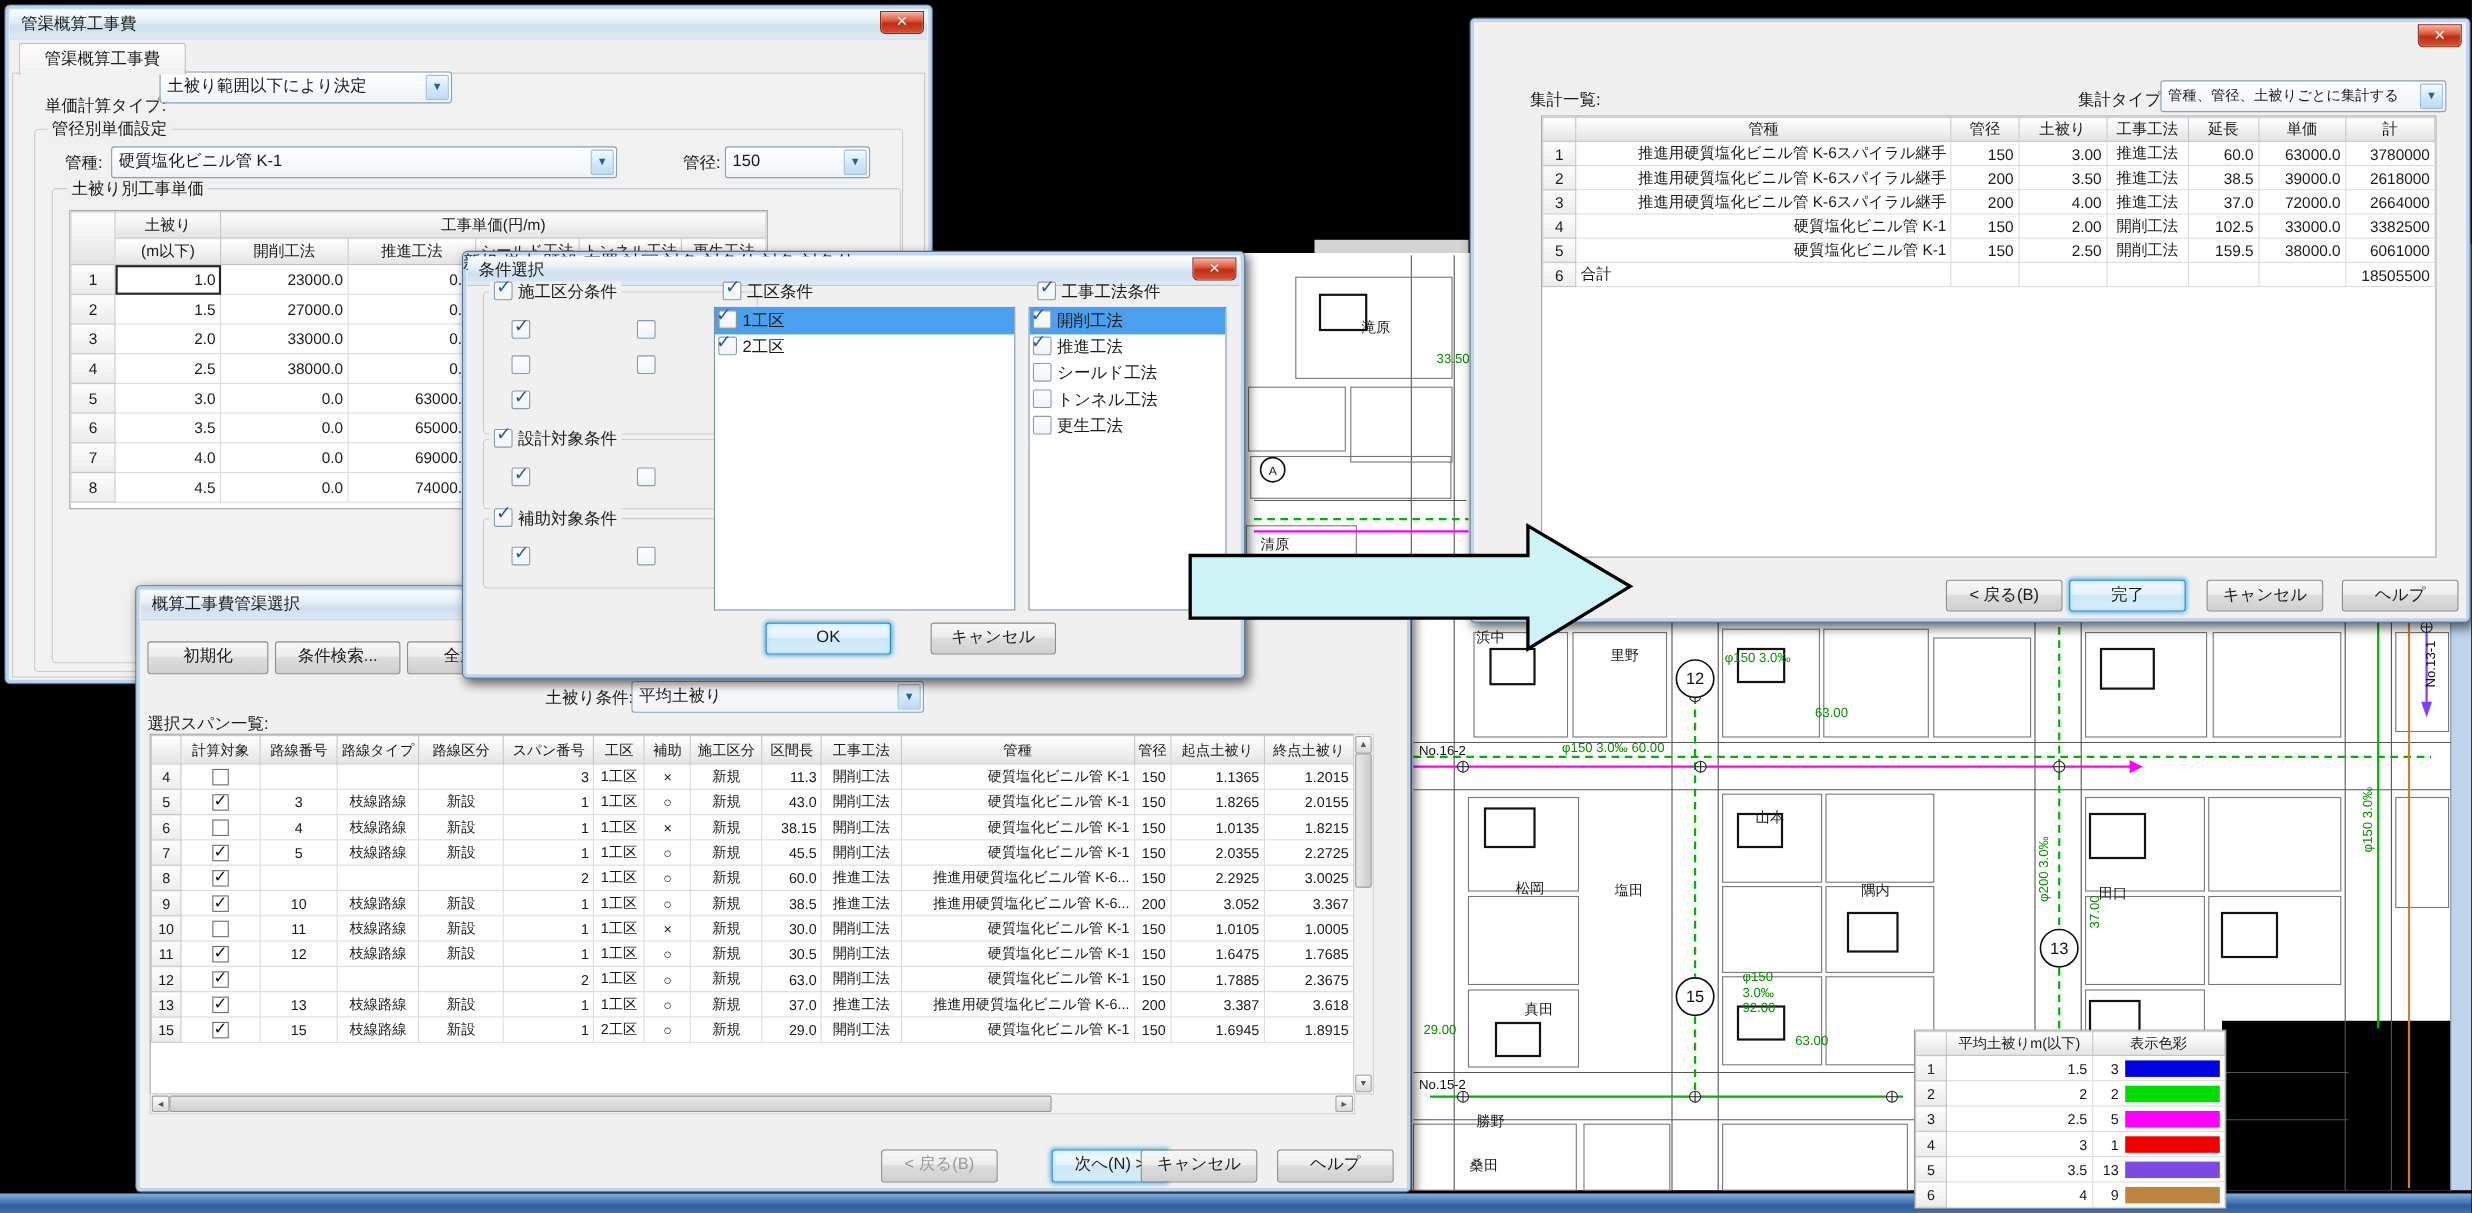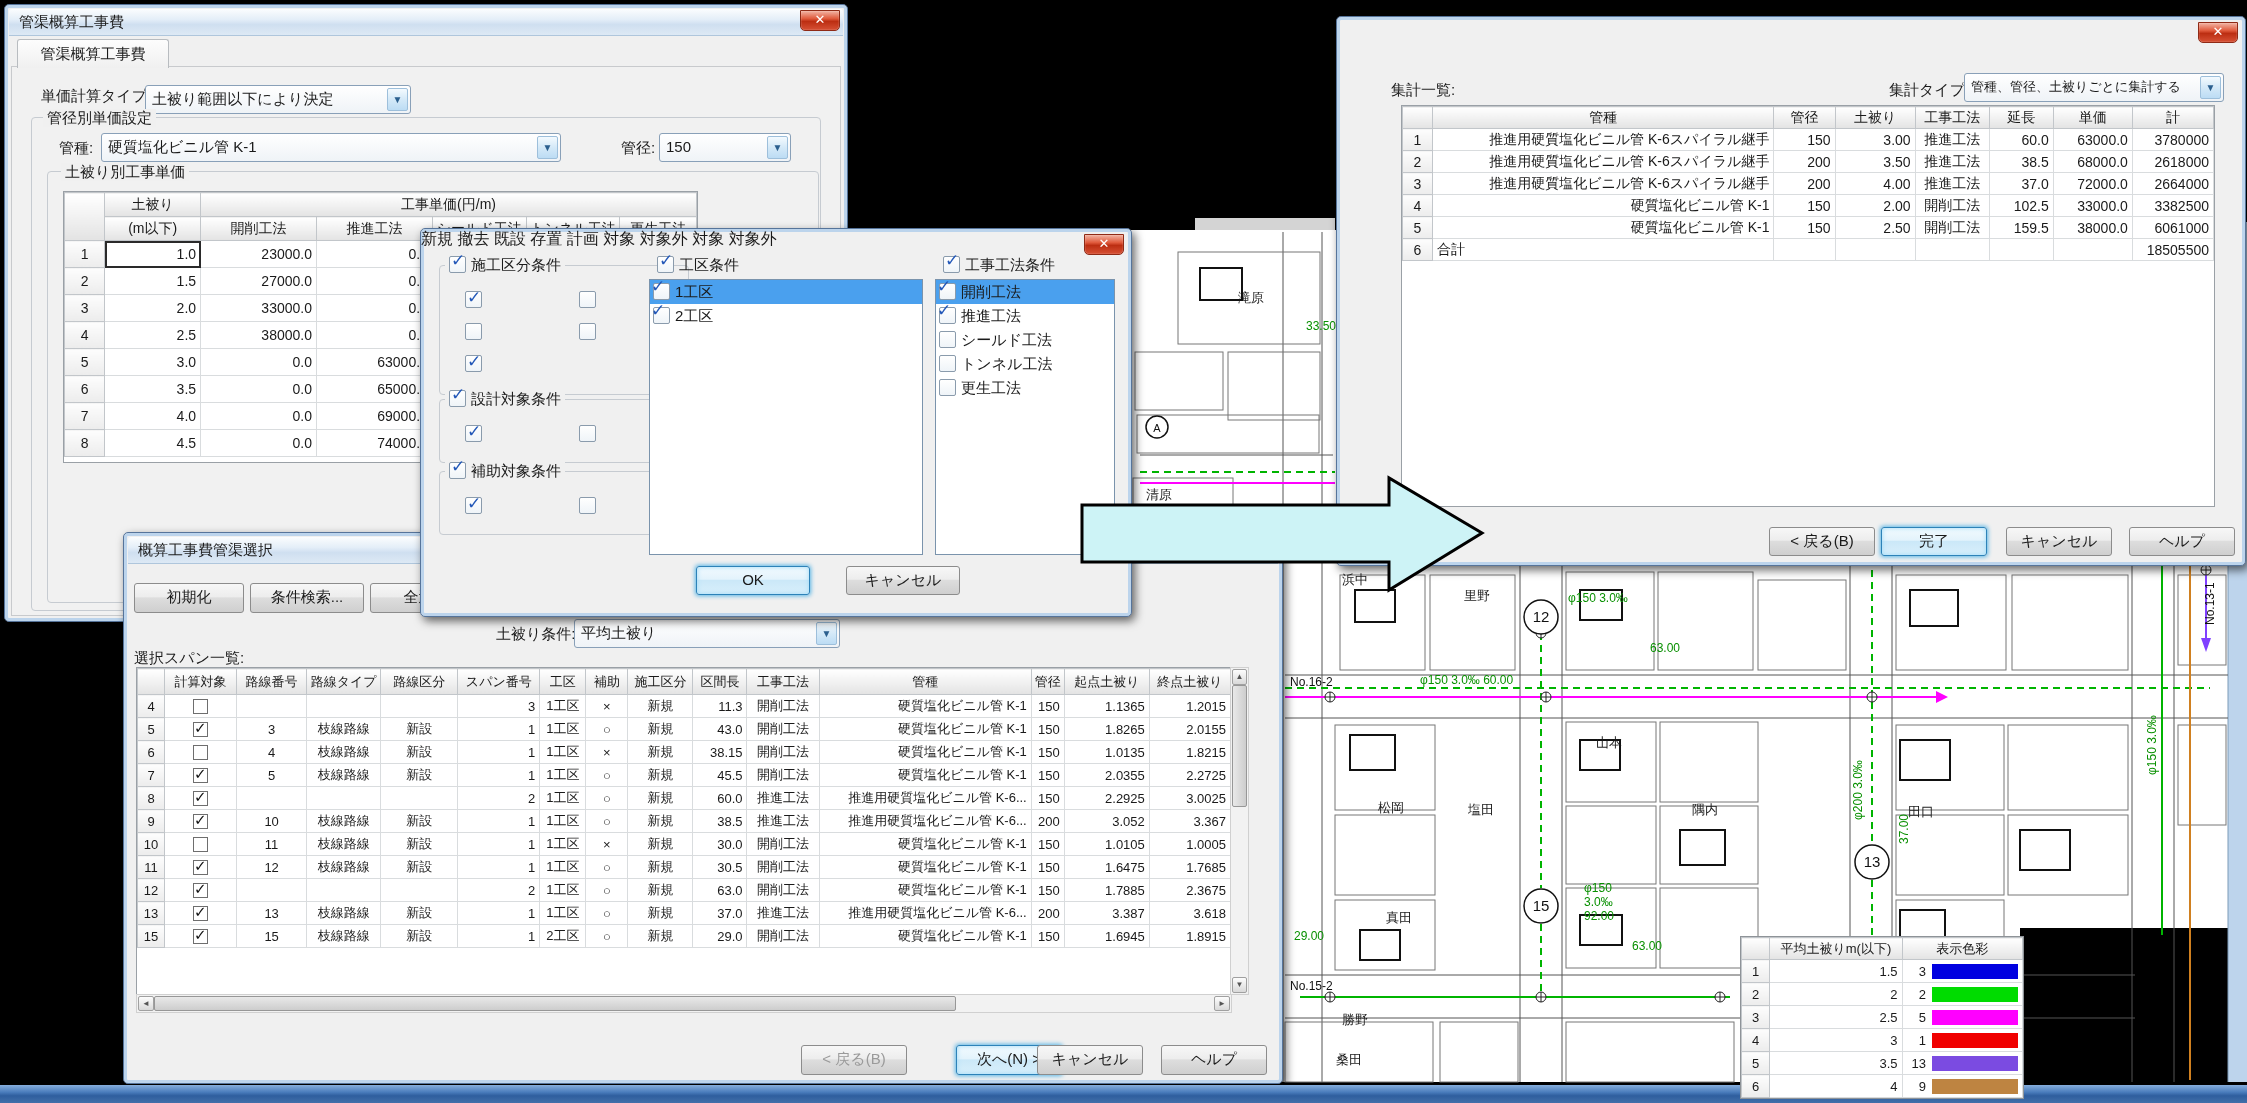--- a/index.html
+++ b/index.html
@@ -266,21 +266,21 @@
     </table>
   </div>
 
   <div class="win zA" style="left:4px;top:4px;width:842px;height:616px">
     <div class="tb"><span>管渠概算工事費</span></div>
     <div class="x">✕</div>
     <div class="abs" style="left:12px;top:34px;width:150px;height:28px;background:linear-gradient(#FDFDFD,#F0F0F0);border:1px solid #B8BCC0;border-bottom:none;border-radius:3px 3px 0 0;text-align:center;line-height:28px;font-size:15px;z-index:2"><span>管渠概算工事費</span></div>
     <div class="abs" style="left:6px;top:61px;width:828px;height:548px;border:1px solid #C8CACD;background:#F1F1F1"></div>
 
     <div class="lbl" style="left:36px;top:82px">単価計算タイプ:</div>
-    <div class="combo" style="left:140px;top:80px;width:258px;height:27px">
+    <div class="combo" style="left:140px;top:60px;width:258px;height:27px">
       <span>土被り範囲以下により決定</span>
       <span class="ar">▼</span>
     </div>
 
     <div class="grp" style="left:26px;top:112px;width:788px;height:492px"></div>
     <div class="grpl" style="left:38px;top:104px">管径別単価設定</div>
 
     <div class="lbl" style="left:54px;top:134px">管種:</div>
     <div class="combo" style="left:96px;top:128px;width:452px;height:27px">
       <span>硬質塩化ビニル管 K-1</span>
@@ -679,20 +679,21 @@
       <div class="sba" style="right:1px;top:1px;width:14px;height:13px;font-size:8px;line-height:13px">►</div>
     </div>
 
     <div class="btn dis" style="left:677px;top:512px;width:104px;height:28px;line-height:26px"><span>&lt; 戻る(B)</span></div>
     <div class="btn def" style="left:832px;top:512px;width:104px;height:28px;line-height:26px"><span>次へ(N) &gt;</span></div>
     <div class="btn" style="left:913px;top:512px;width:104px;height:28px;line-height:26px"><span>キャンセル</span></div>
     <div class="btn" style="left:1037px;top:512px;width:104px;height:28px;line-height:26px"><span>ヘルプ</span></div>
   </div>
 
   <div class="win zB" style="left:420px;top:228px;width:710px;height:387px">
+    <div class="tb"><span>条件選択</span></div>
     <div class="x">✕</div>
 
     
     <div class="grp" style="left:18px;top:36px;width:248px;height:128px"></div>
     <div class="grpl" style="left:24px;top:27px">
       <span class="cb on" style="position:relative;display:inline-block;vertical-align:-3px;margin-right:5px"></span><span>施工区分条件</span>
     </div>
     <span class="cb on" style="left:44px;top:62px"></span>
     <span class="cbl" style="left:66px;top:61px">新規</span>
     <span class="cb" style="left:158px;top:62px"></span>
@@ -794,21 +795,21 @@
               <td class="r">63000.0</td>
               <td class="r">3780000</td>
             </tr>
             <tr style="height: 22px;">
               <td class="rn">2</td>
               <td class="r">推進用硬質塩化ビニル管 K-6スパイラル継手</td>
               <td class="r">200</td>
               <td class="r">3.50</td>
               <td class="c">推進工法</td>
               <td class="r">38.5</td>
-              <td class="r">68000.0</td>
+              <td class="r">39000.0</td>
               <td class="r">2618000</td>
             </tr>
             <tr style="height: 22px;">
               <td class="rn">3</td>
               <td class="r">推進用硬質塩化ビニル管 K-6スパイラル継手</td>
               <td class="r">200</td>
               <td class="r">4.00</td>
               <td class="c">推進工法</td>
               <td class="r">37.0</td>
               <td class="r">72000.0</td>

